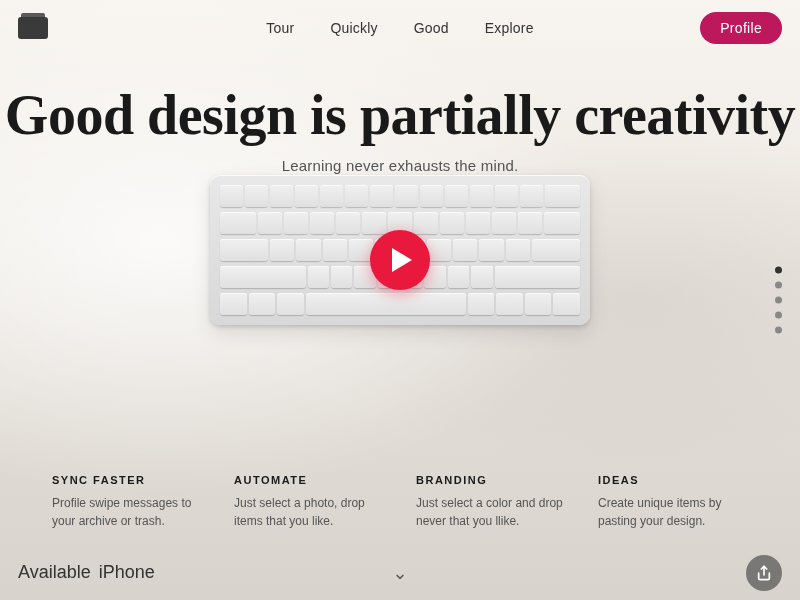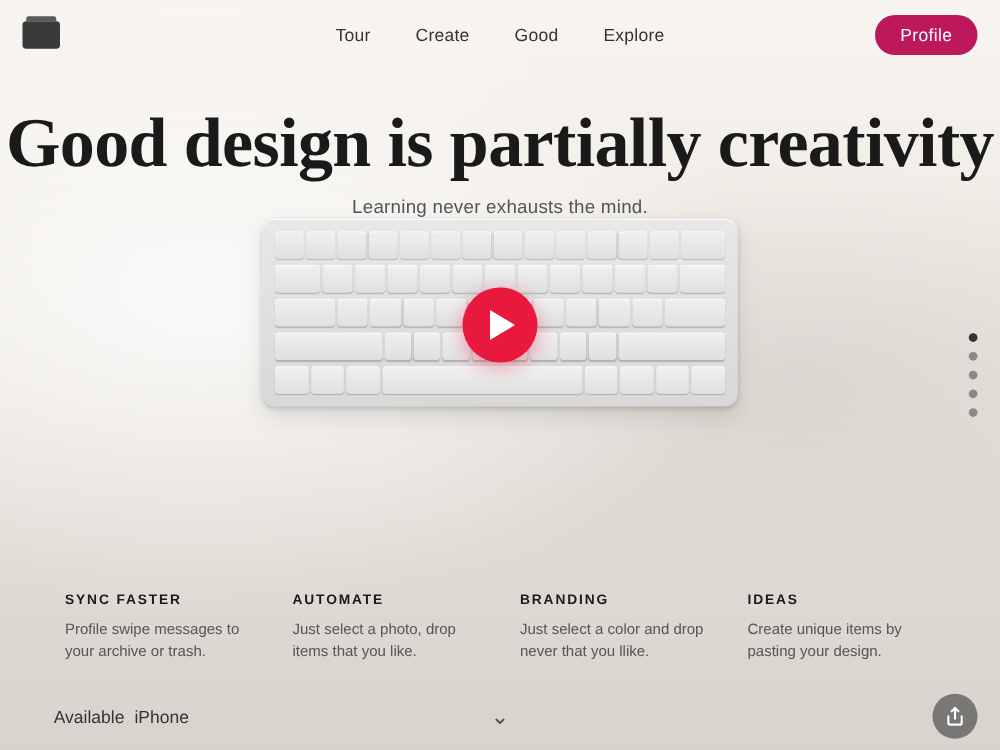--- a/index.html
+++ b/index.html
@@ -265,23 +265,22 @@
       align-items: center;
       justify-content: space-between;
       padding: 0 18px;
       z-index: 10;
     }
 
     .footer-available {
       display: flex;
       align-items: center;
       gap: 4px;
-      font-size: 14px;
+      font-size: 18px;
       color: #333;
-      margin-left: 25px;
     }
 
     .apple-logo {
       font-size: 16px;
     }
 
     .footer-chevron {
       position: absolute;
       left: 50%;
       transform: translateX(-50%);
@@ -308,21 +307,21 @@
 
 <div class="bg-room"></div>
 
 <nav>
   <div class="nav-logo">
     <div class="nav-logo-icon"></div>
   </div>
 
   <div class="nav-links">
     <a class="nav-link">Tour</a>
-    <a class="nav-link">Create</a>
+    <a class="nav-link">Quickly</a>
     <a class="nav-link">Good</a>
     <a class="nav-link">Explore</a>
   </div>
 
   <button class="nav-profile-btn">Profile</button>
 </nav>
 
 <div class="hero">
   <h1 class="hero-title">Good design is partially creativity</h1>
   <p class="hero-subtitle">Learning never exhausts the mind.</p>

